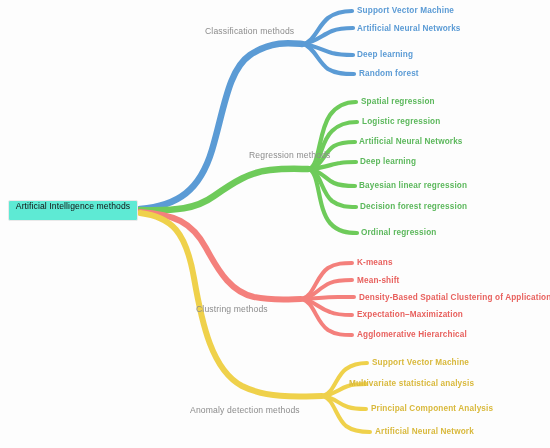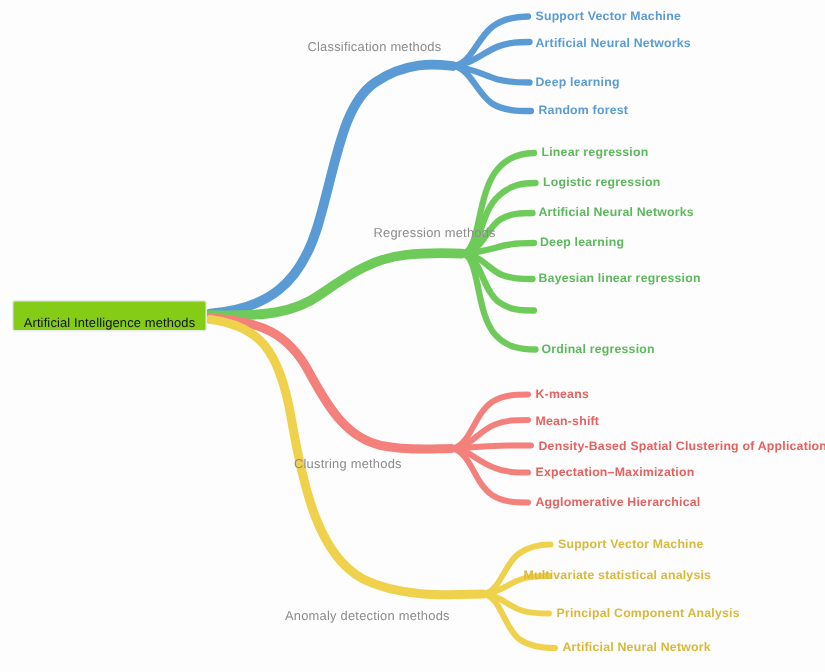--- a/index.html
+++ b/index.html
@@ -27,24 +27,24 @@
   .leaf-label{font-size:8.2px;font-weight:bold;}
   .branch-label{
     color:#8c8c8c;
     font-size:8.6px;
   }
   .root-node{
     position:absolute;
     left:8px;top:200px;
     width:130px;height:21px;
     box-sizing:border-box;
-    background:#84cc16;
+    background:#5eead4;
     border:1px solid #e9e9e9;
     border-radius:2px;
-    display:flex;align-items:flex-end;justify-content:center;
+    display:flex;align-items:flex-start;justify-content:center;
     color:#111111;
     font-size:8.6px;
     letter-spacing:.1px;
   }
 </style>
 </head>
 <body>
 
 <div id="mindmap">
 
@@ -95,25 +95,26 @@
   <div class="label branch-label" style="left:205px;top:26px;">Classification methods</div>
   <div class="label branch-label" style="left:216px;top:150px;padding-left:33px;">Regression methods</div>
   <div class="label branch-label" style="left:196px;top:304px;">Clustring methods</div>
   <div class="label branch-label" style="left:190px;top:405px;">Anomaly detection methods</div>
 
   <div class="label leaf-label" style="left:357px;top:6px;color:#5b9bd5;">Support Vector Machine</div>
   <div class="label leaf-label" style="left:357px;top:24px;color:#5b9bd5;">Artificial Neural Networks</div>
   <div class="label leaf-label" style="left:357px;top:50px;color:#5b9bd5;">Deep learning</div>
   <div class="label leaf-label" style="left:359px;top:69px;color:#5b9bd5;">Random forest</div>
 
-  <div class="label leaf-label" style="left:361px;top:97px;color:#5cb85c;">Linear regression</div>
+  <div class="label leaf-label" style="left:361px;top:97px;color:#5cb85c;">Spatial regression</div>
   <div class="label leaf-label" style="left:362px;top:117px;color:#5cb85c;">Logistic regression</div>
   <div class="label leaf-label" style="left:359px;top:137px;color:#5cb85c;">Artificial Neural Networks</div>
   <div class="label leaf-label" style="left:360px;top:157px;color:#5cb85c;">Deep learning</div>
   <div class="label leaf-label" style="left:359px;top:181px;color:#5cb85c;text-align:center;">Bayesian linear regression</div>
+  <div class="label leaf-label" style="left:360px;top:202px;color:#5cb85c;">Decision forest regression</div>
   <div class="label leaf-label" style="left:361px;top:228px;color:#5cb85c;">Ordinal regression</div>
 
   <div class="label leaf-label" style="left:357px;top:258px;color:#e8615e;">K-means</div>
   <div class="label leaf-label" style="left:357px;top:276px;color:#e8615e;">Mean-shift</div>
   <div class="label leaf-label" style="left:359px;top:293px;color:#e8615e;">Density-Based Spatial Clustering of Applications with Noise</div>
   <div class="label leaf-label" style="left:357px;top:310px;color:#e8615e;">Expectation–Maximization</div>
   <div class="label leaf-label" style="left:357px;top:330px;color:#e8615e;">Agglomerative Hierarchical</div>
 
   <div class="label leaf-label" style="left:372px;top:358px;color:#d9b93c;">Support Vector Machine</div>
   <div class="label leaf-label" style="left:349px;top:379px;color:#d9b93c;">Multivariate statistical analysis</div>

